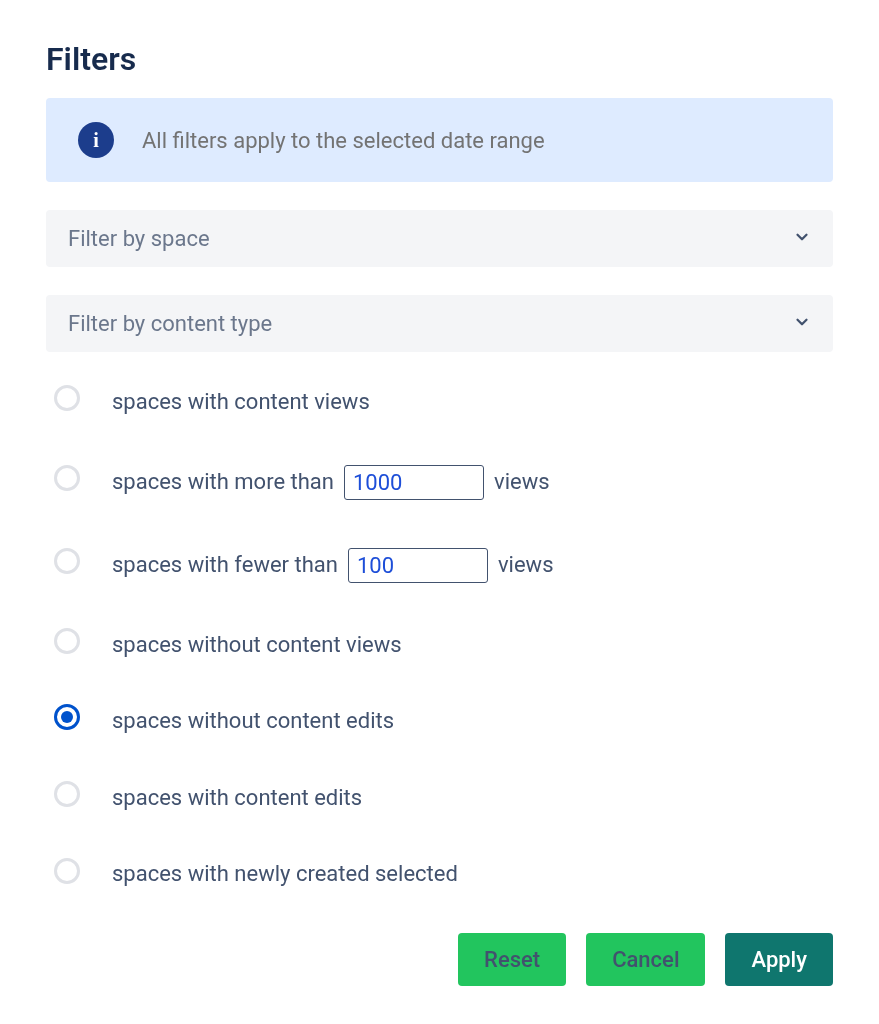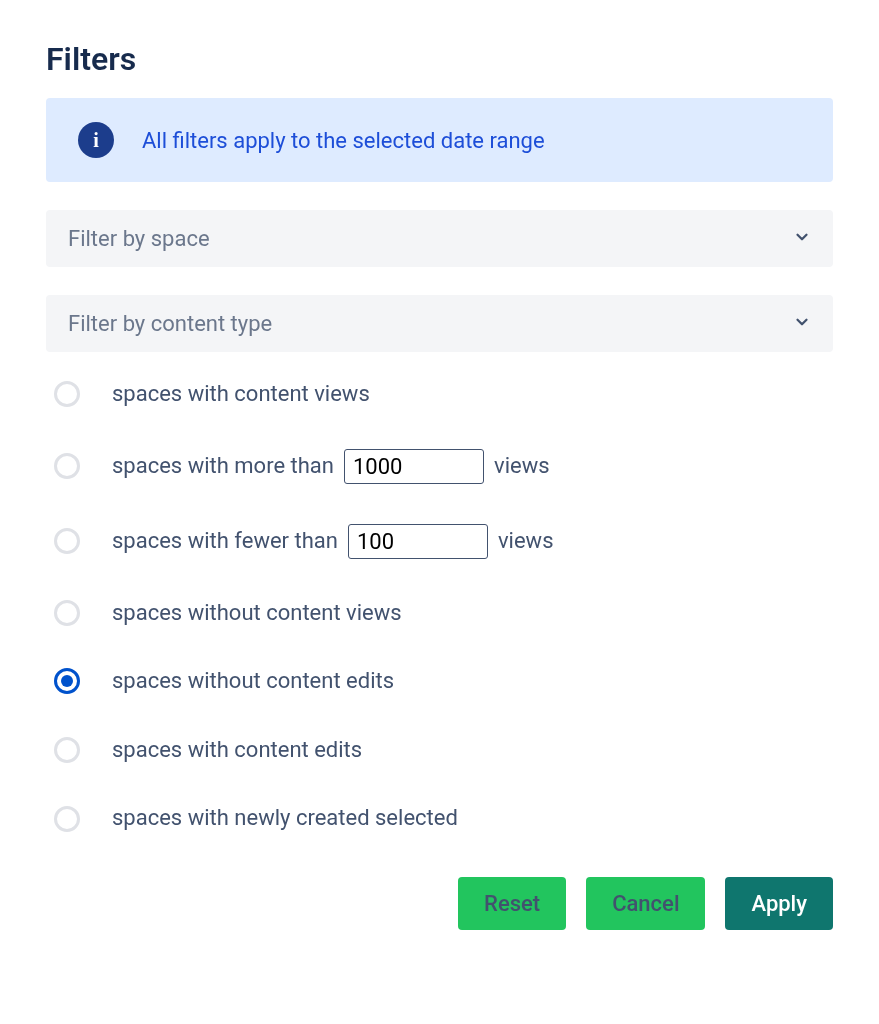--- a/index.html
+++ b/index.html
@@ -38,21 +38,21 @@
       align-items: center;
       justify-content: center;
       flex-shrink: 0;
       color: #fff;
       font-family: Georgia, serif;
       font-weight: 700;
       font-size: 20px;
     }
     .info-text {
       font-size: 22px;
-      color: #1d4ed8;
+      color: #737373;
       font-weight: 400;
     }
     .collapse-panel {
       background: #F4F5F7;
       border-radius: 4px;
       padding: 16px 22px;
       display: flex;
       align-items: center;
       justify-content: space-between;
       margin-bottom: 28px;
@@ -104,24 +104,25 @@
       transform: translate(-50%, -50%);
     }
     .radio-label {
       font-size: 22px;
       color: #42526E;
       display: flex;
       align-items: center;
       gap: 10px;
       flex-wrap: wrap;
       line-height: 1.3;
+      margin-top: 8px;
     }
     .inline-input {
       font-size: 22px;
-      color: #000000;
+      color: #1d4ed8;
       border: 1.5px solid #42526E;
       border-radius: 3px;
       padding: 4px 8px;
       width: 140px;
       font-family: inherit;
     }
     .button-row {
       display: flex;
       justify-content: flex-end;
       gap: 20px;

